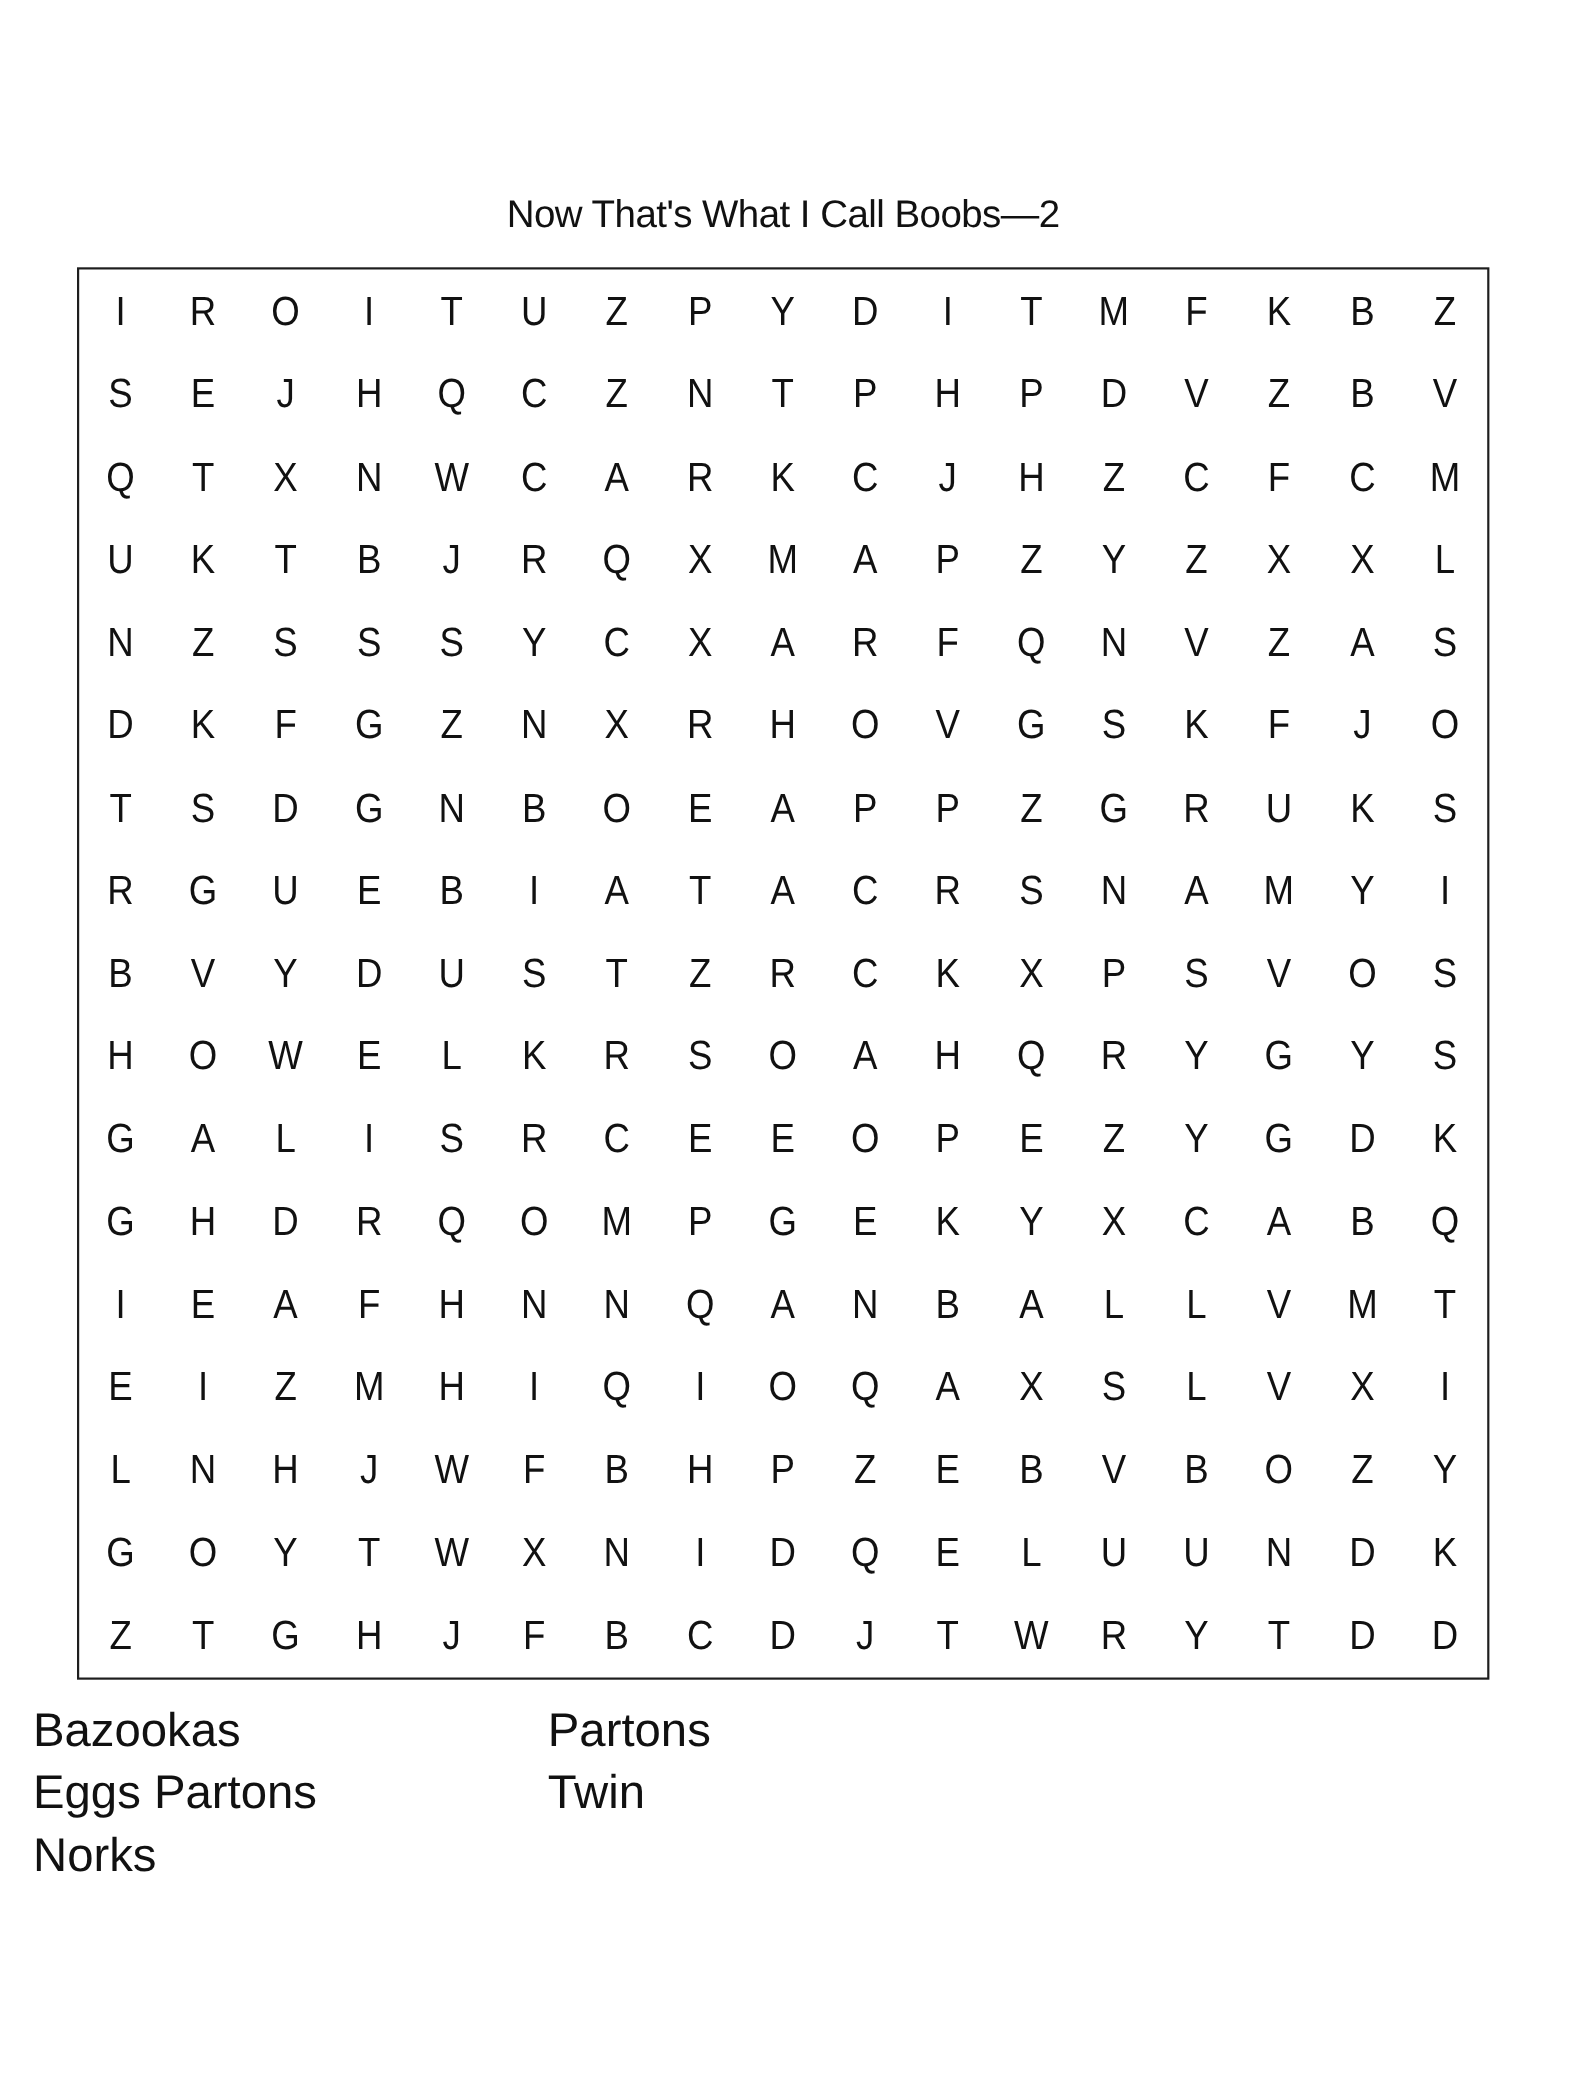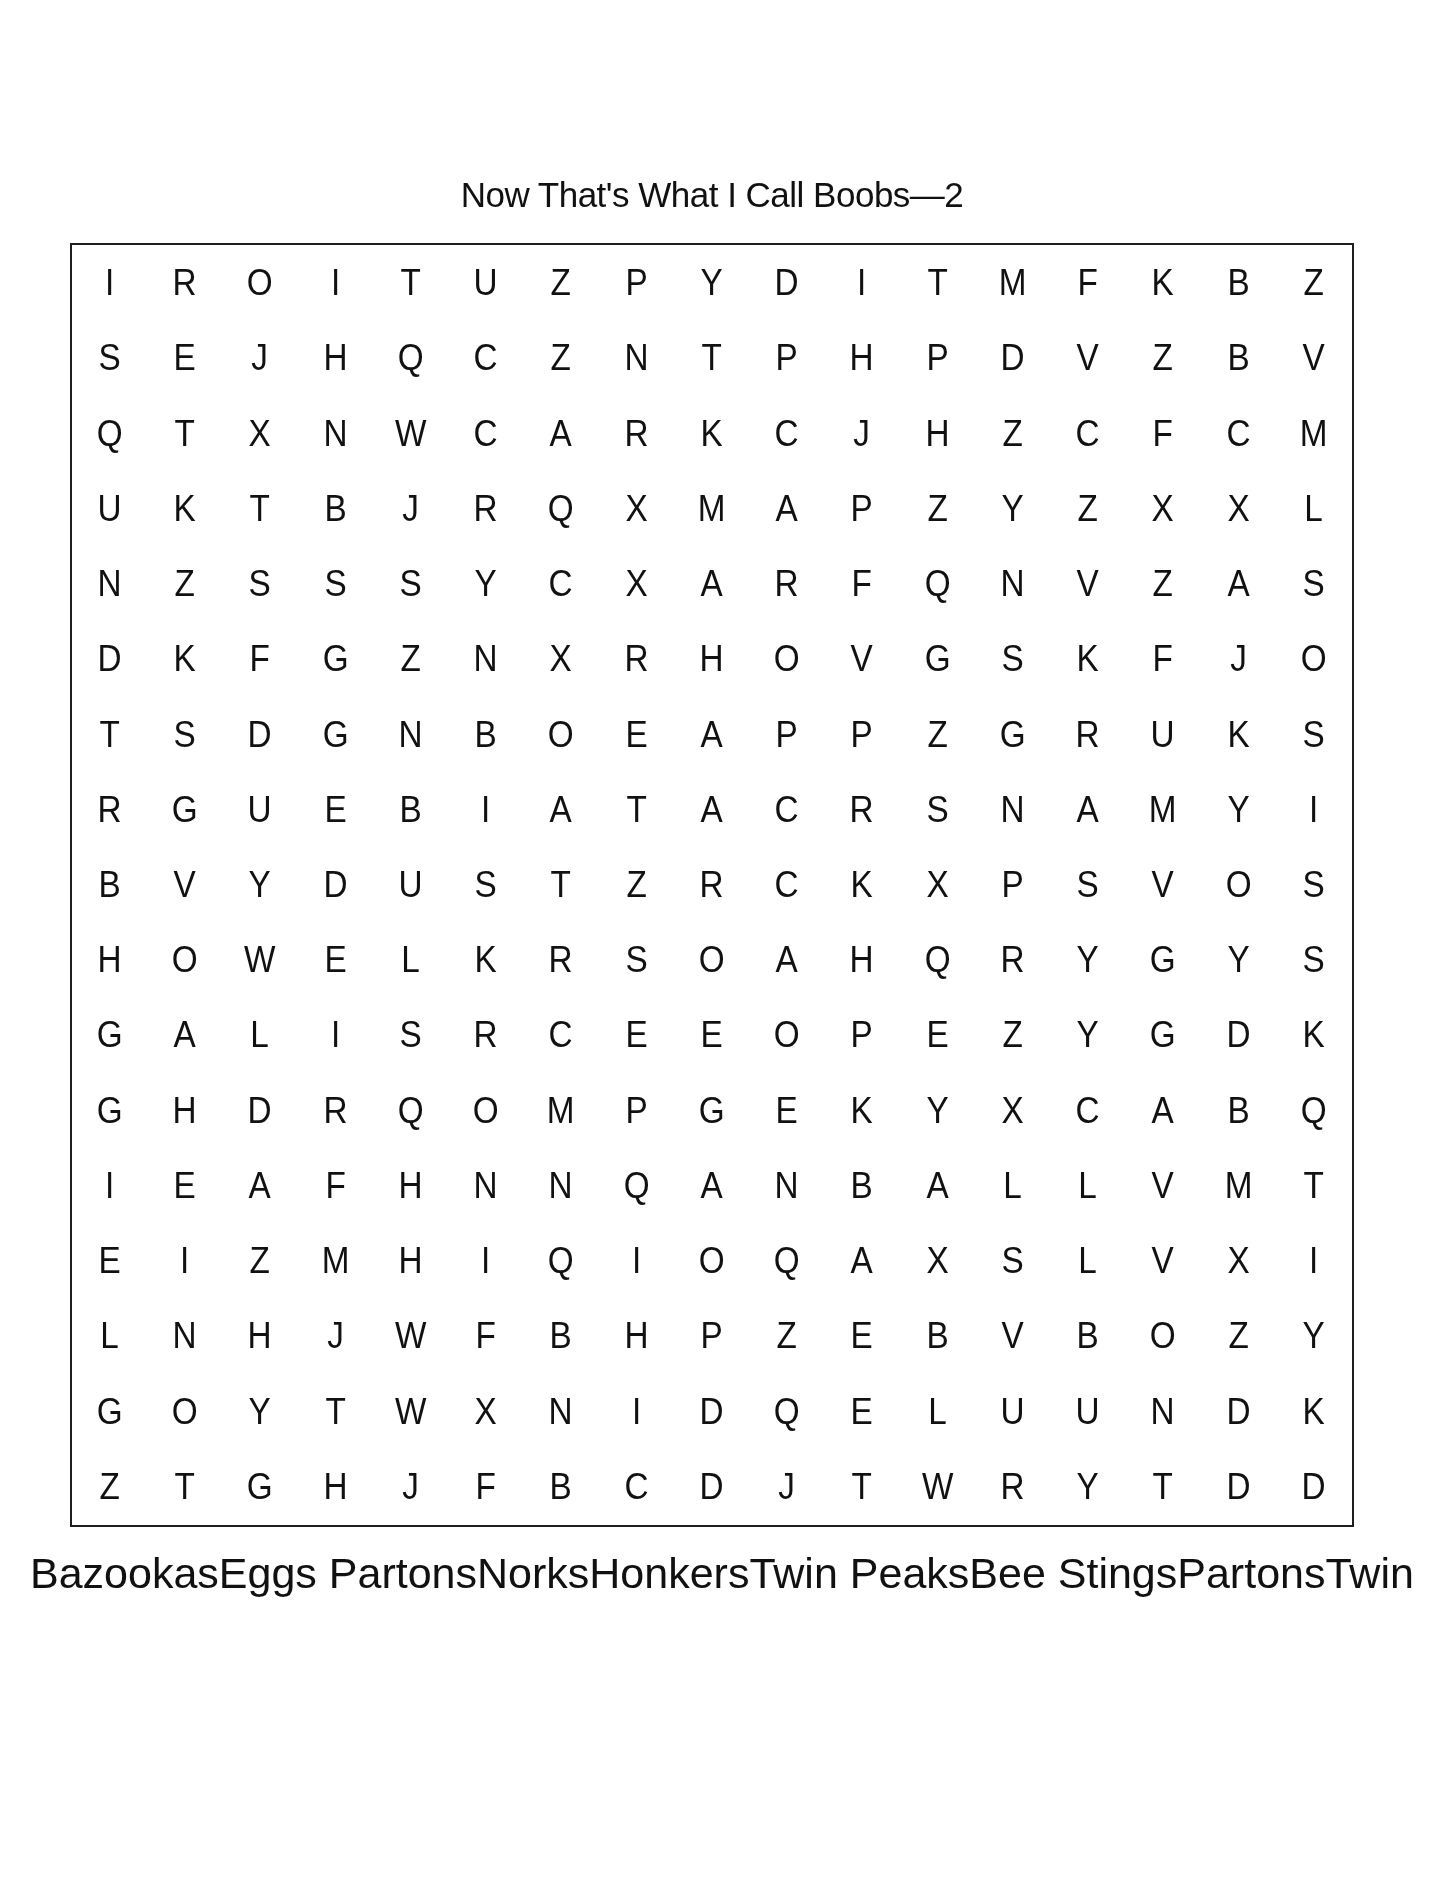--- a/index.html
+++ b/index.html
@@ -61,22 +61,22 @@
     .word-list {
       position: absolute;
       left: 70px;
       top: 1545px;
       width: 1284px;
       display: grid;
       grid-template-columns: repeat(3, 1fr);
     }
     .word-col {
       display: flex;
-      flex-direction: row;
-      align-items: flex-end;
+      flex-direction: column;
+      align-items: flex-start;
     }
     .word-col:first-child { margin-left: -40px; }
     .word-col:last-child { margin-right: -30px; }
     .word {
       font-family: "Liberation Sans", sans-serif;
       font-size: 43px;
       line-height: 57px;
       color: #111111;
       white-space: nowrap;
     }
@@ -380,21 +380,16 @@
     </div>
 </div>
 
 <div class="word-list">
   <div class="word-col">
     <div class="word">Bazookas</div>
     <div class="word">Eggs Partons</div>
     <div class="word">Norks</div>
   </div>
   <div class="word-col">
-    <div class="word">Honkers</div>
-    <div class="word">Twin Peaks</div>
-    <div class="word">Bee Stings</div>
-  </div>
-  <div class="word-col">
     <div class="word">Partons</div>
     <div class="word">Twin</div>
   </div>
 </div>
 
 </body></html>

